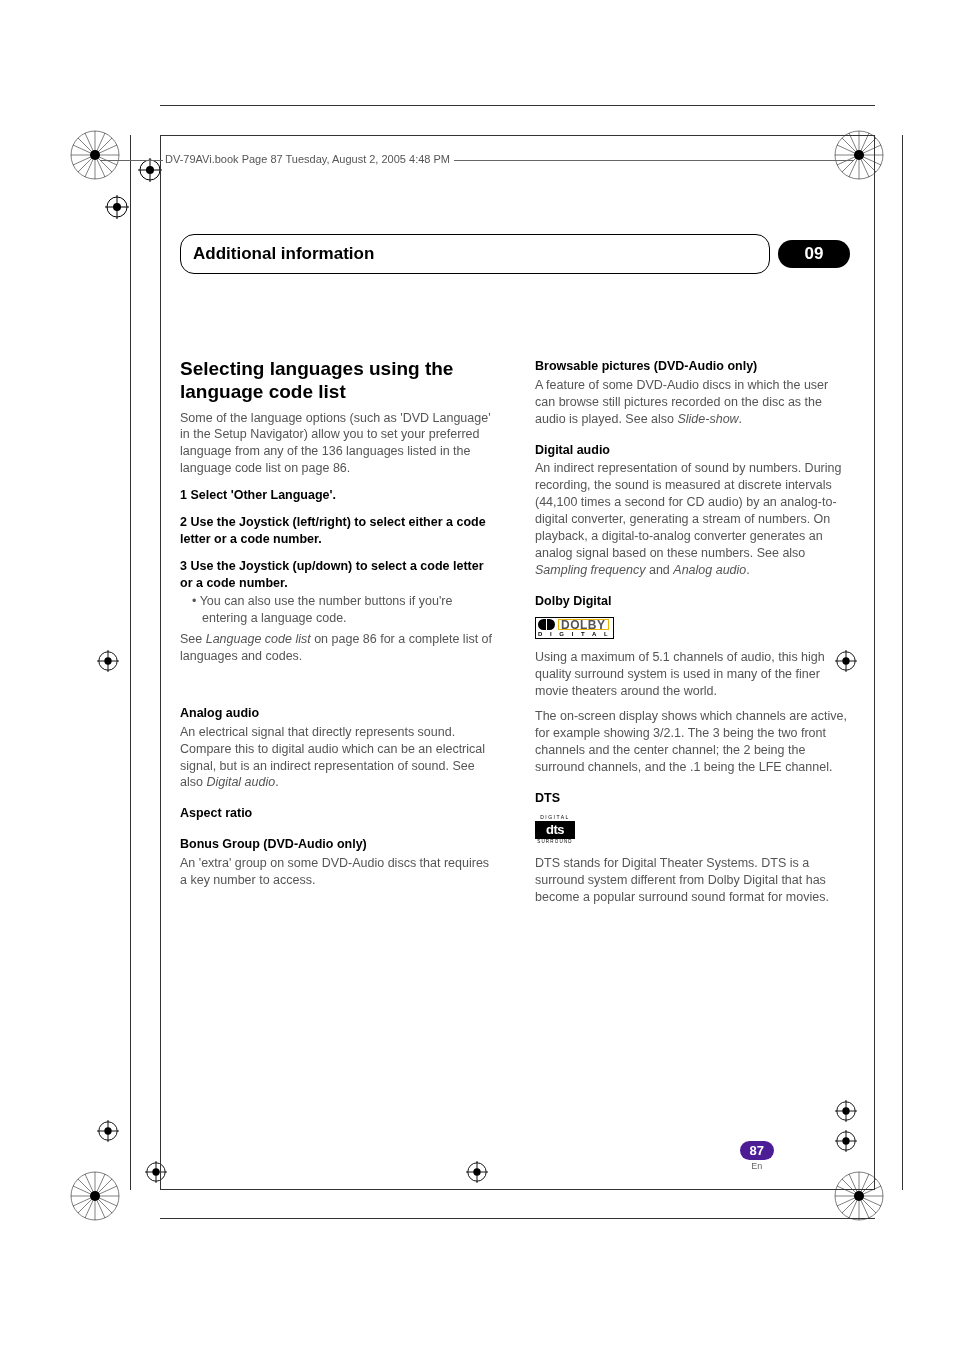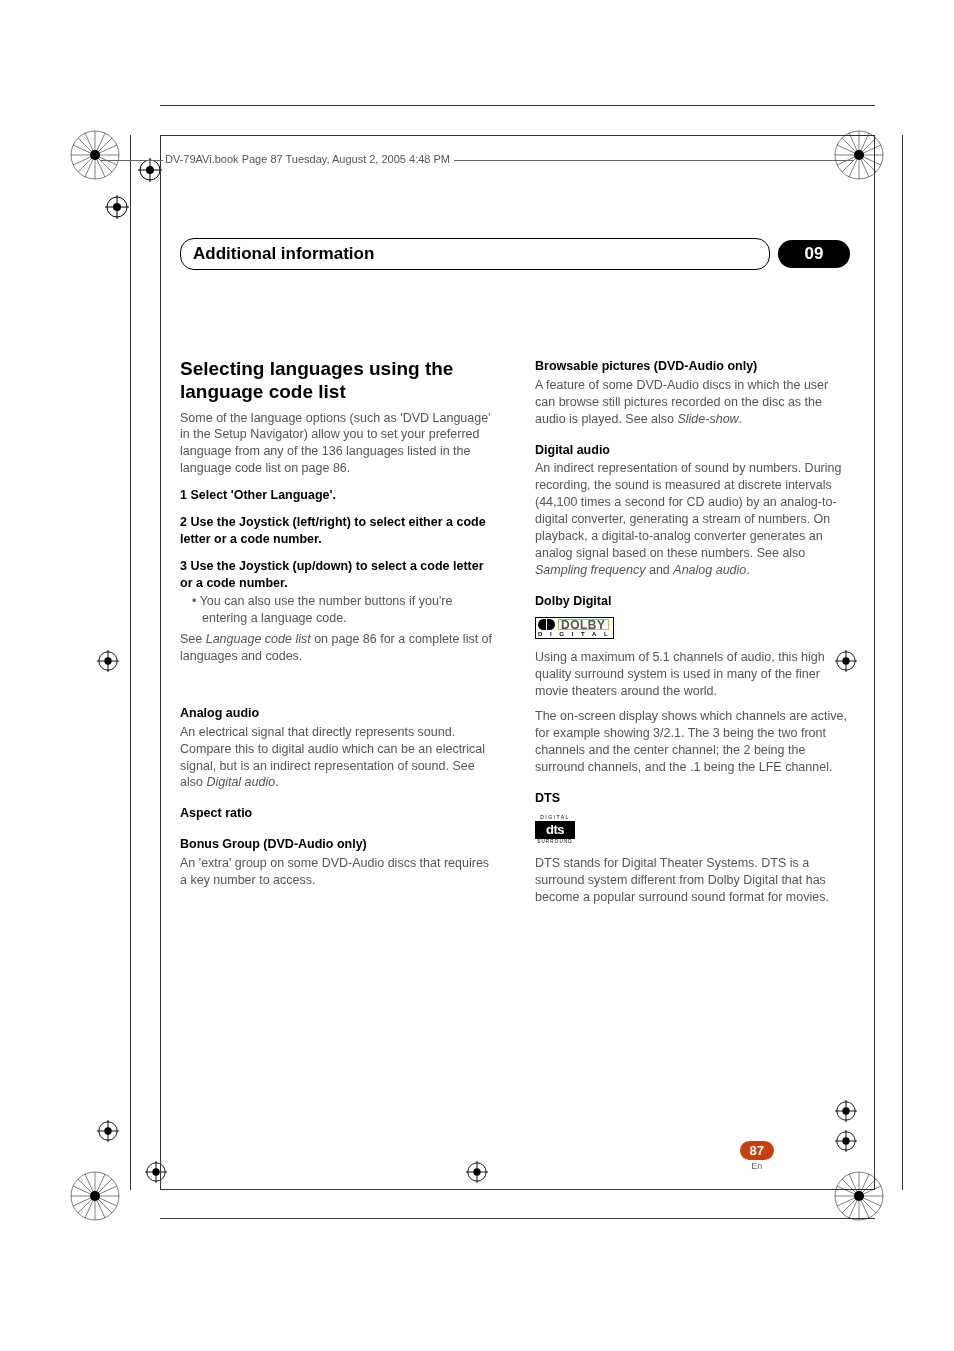--- a/index.html
+++ b/index.html
@@ -59,21 +59,21 @@
     .title-row {
       display: flex;
       align-items: center;
       height: 28px;
       margin-bottom: 90px;
     }
     .title-pill {
       flex: 1;
       border: 1.5px solid #000;
       border-radius: 14px;
-      height: 32px;
+      height: 40px;
       display: flex;
       align-items: center;
       padding-left: 12px;
       font-weight: bold;
       font-size: 17px;
     }
     .chapter-badge {
       width: 72px;
       height: 28px;
       background: #000;
@@ -115,21 +115,21 @@
     .dts-logo .dig { font-size: 5px; letter-spacing: 1.5px; text-align: center; color: #000; }
     .dts-logo .main { background: #000; color: #fff; font-weight: bold; font-size: 13px; text-align: center; padding: 0 3px; letter-spacing: -0.5px; }
     .dts-logo .surr { font-size: 4.5px; letter-spacing: 1.2px; text-align: center; color: #000; }
     .page-num-badge {
       position: absolute;
       right: 180px;
       bottom: 180px;
       text-align: center;
     }
     .page-num-badge .pill {
-      background: #c2410c;
+      background: #4c1d95;
       color: #fff;
       font-weight: bold;
       font-size: 13px;
       border-radius: 10px;
       padding: 2px 10px;
     }
     .page-num-badge .lang { font-size: 9px; color: #666; margin-top: 1px; }
     .center-reg { position: absolute; width: 22px; height: 22px; }
   </style>
 </head>

